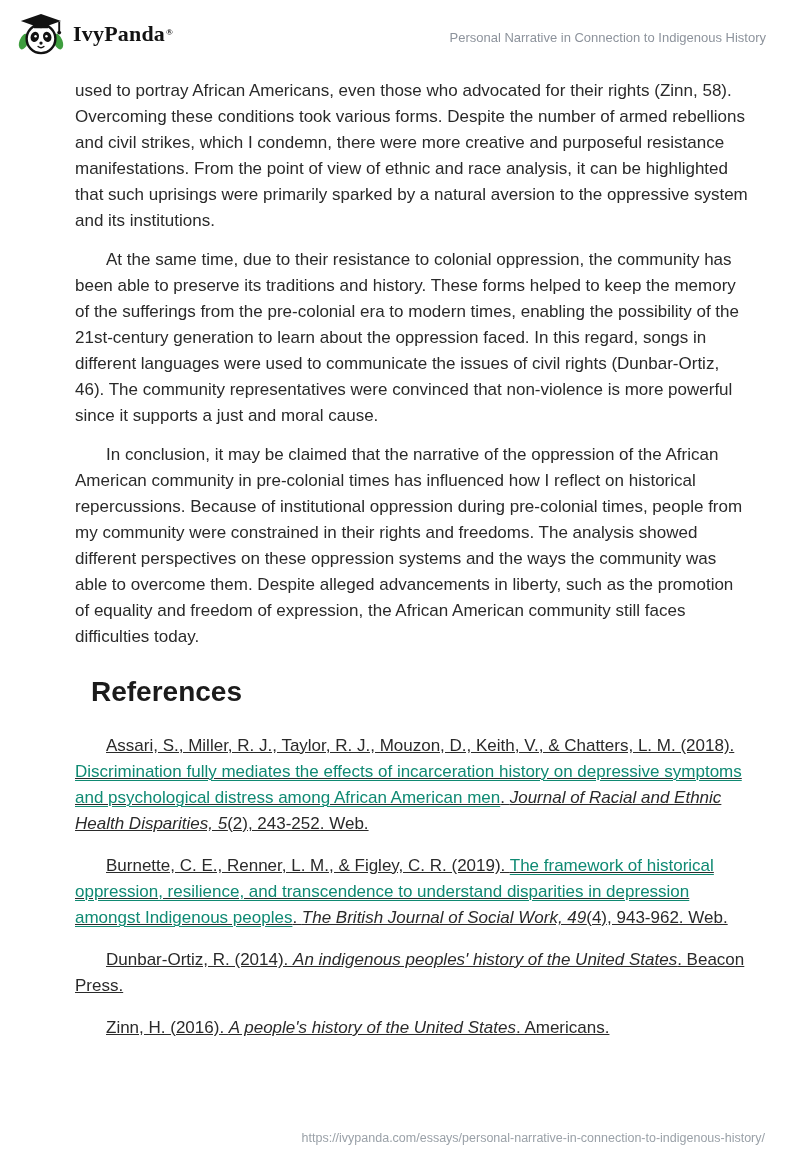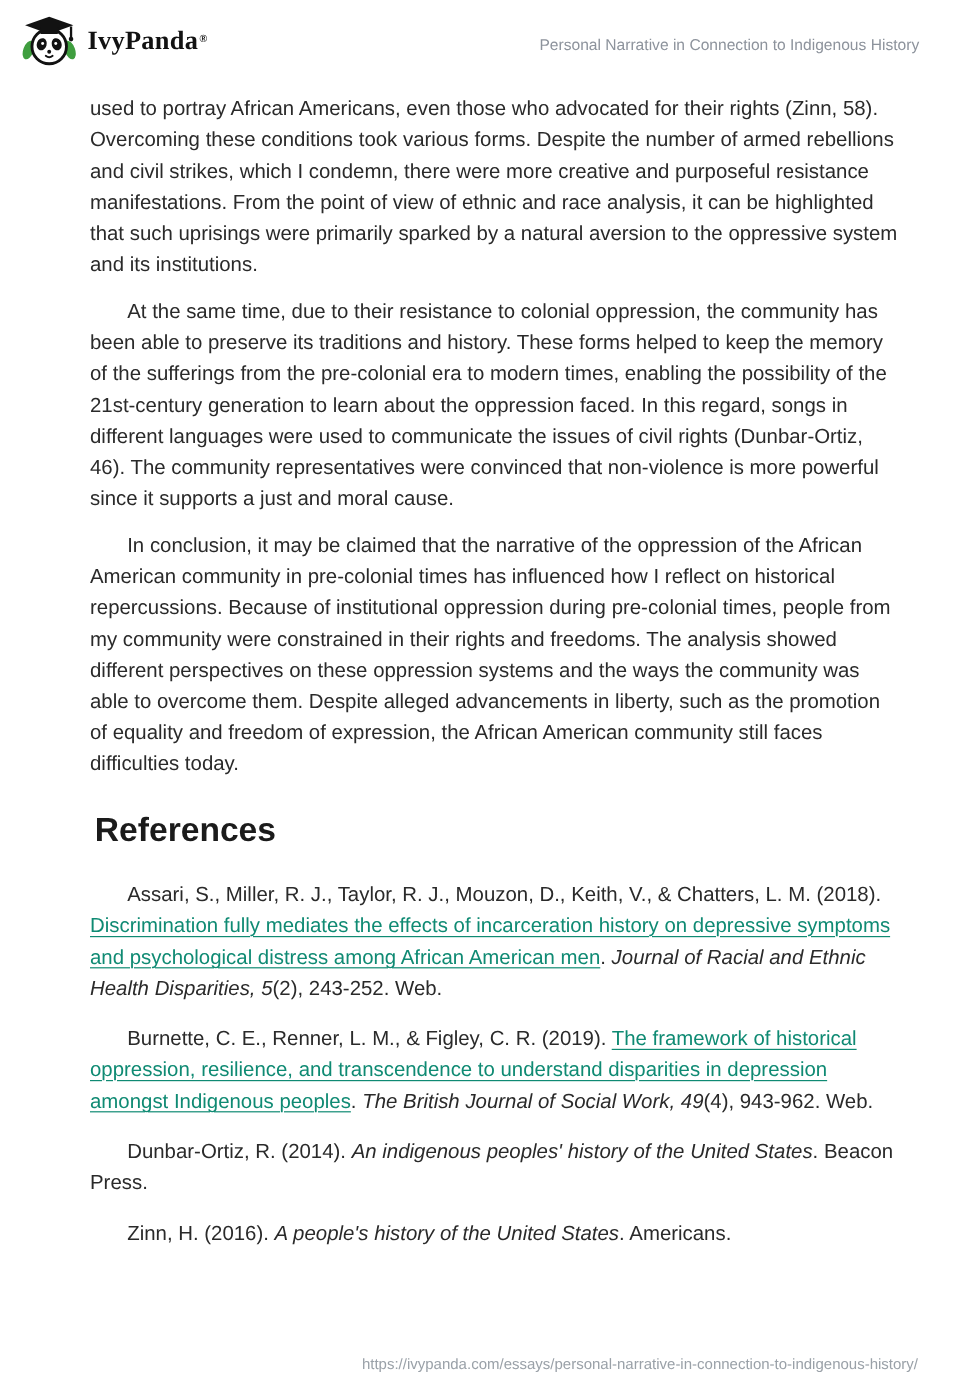--- a/index.html
+++ b/index.html
@@ -52,24 +52,24 @@
     line-height: 26px;
     text-align: left;
   }
   .para { margin: 0 0 13px 0; }
   .para.indent { text-indent: 31px; }
   .ref-heading {
     font-size: 28px;
     line-height: 32px;
     font-weight: bold;
     color: #1b1b1b;
-    margin: 26px 0 25px 4px;
+    margin: 26px 0 25px 16px;
     font-family: "Liberation Sans", sans-serif;
   }
-  .ref-entry { margin: 0 5px 16px 0; text-indent: 31px; }
+  .ref-entry { margin: 0 5px 16px 0; text-indent: 31px; text-decoration: underline; }
   .ref-entry .seg-plain { color: #2a2a2a; }
   .seg-link {
     color: #0f8a73;
     text-decoration: underline;
     text-decoration-thickness: 1px;
     text-underline-offset: 3px;
     cursor: pointer;
   }
   .seg-italic { font-style: italic; }
   

